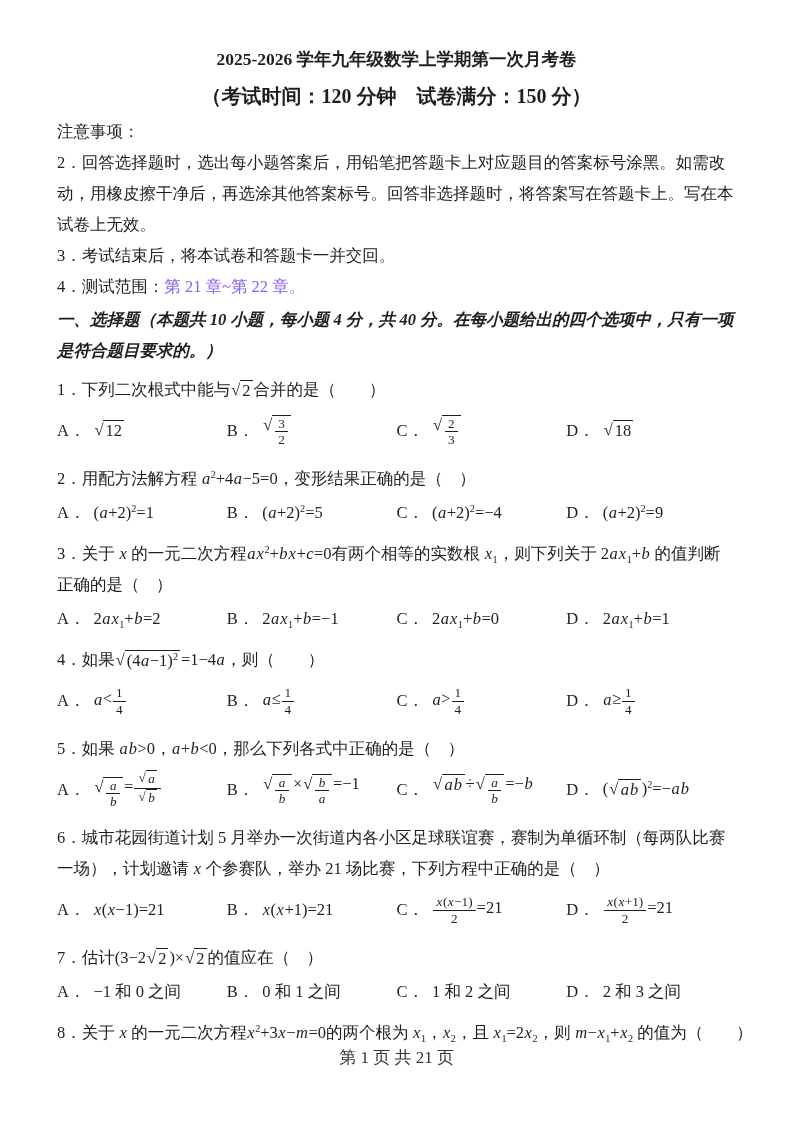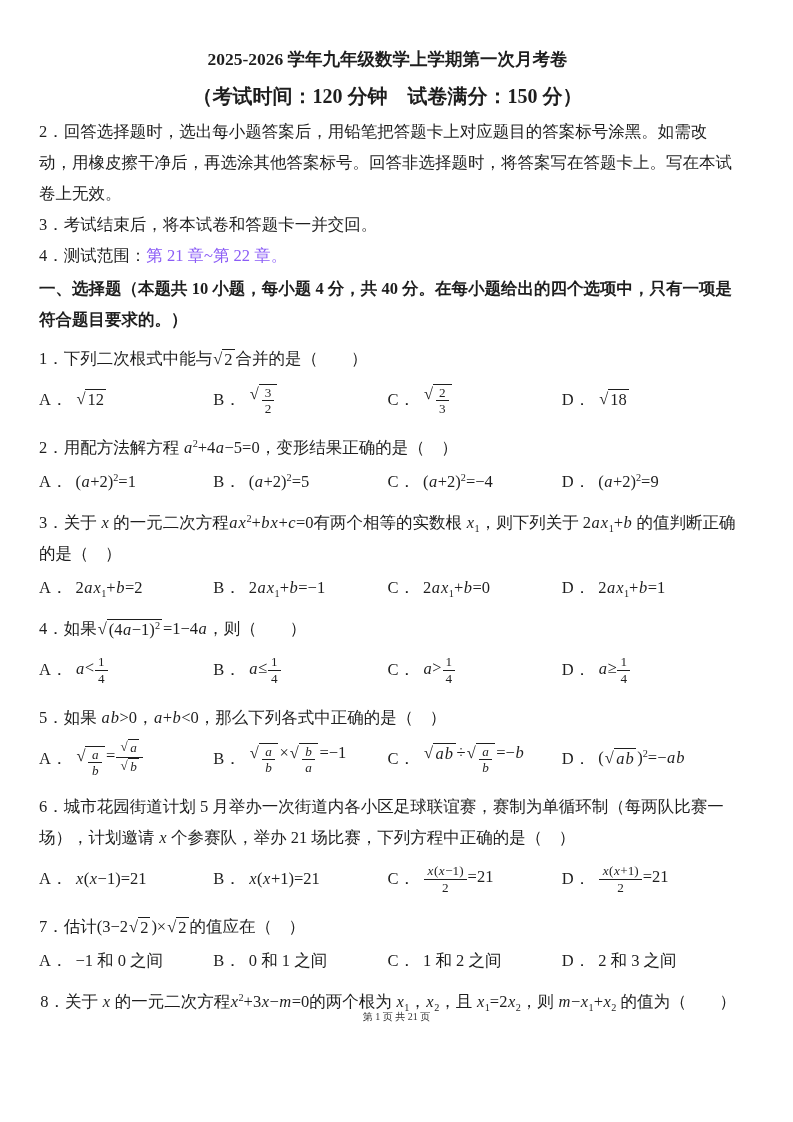--- a/index.html
+++ b/index.html
@@ -2,52 +2,53 @@
 <html><head>
 <meta charset="utf-8">
 <style>
   *{margin:0;padding:0;box-sizing:border-box;}
   html,body{width:793px;height:1122px;}
   body{
     position:relative;background:#ffffff;color:#1e1e1e;
     font-family:"Liberation Serif","DejaVu Serif",serif;
     font-size:16.5px;overflow:hidden;
   }
-  .page{padding:46px 57px 0 39px;}
+  .page{padding:46px 57px 0 57px;}
   .title{text-align:center;font-weight:bold;font-size:17.5px;line-height:26px;margin-bottom:12px;}
   .subtitle{text-align:center;font-weight:bold;font-size:20px;line-height:24px;margin-bottom:8px;}
   .notice-heading,.notice{line-height:31px;}
-  .section-heading{font-weight:bold;line-height:31px;margin-top:2px;}
+  .section-heading{font-weight:bold;line-height:31px;margin-top:2px;font-style:italic;}
   .question{margin-top:2px;}
   .stem{line-height:31px;margin-top:8px;}
   .question:last-child .stem{white-space:nowrap;text-align:right;}
   .options{display:flex;align-items:center;margin:2px 0;}
   .options.tall{min-height:48px;}
   .options:not(.tall){min-height:34px;}
   .option{flex:1 1 0;display:flex;align-items:center;}
   .opt-label{margin-right:8px;}
   i{font-style:italic;padding:0 .5px;}
   sup{font-size:.62em;line-height:0;vertical-align:super;}
   sub{font-size:.62em;line-height:0;vertical-align:sub;}
   .fr{display:inline-flex;flex-direction:column;align-items:center;vertical-align:middle;font-size:.8em;margin:0 1px;}
   .nu{display:block;border-bottom:1px solid currentColor;padding:0 3px;line-height:1.15;}
   .de{display:block;padding:0 3px;line-height:1.15;}
   .sq{display:inline-flex;align-items:flex-start;white-space:nowrap;margin:0 1px;line-height:1.25;}
   .sg{line-height:1.25;}
   .vi{border-top:1px solid currentColor;padding:0 2px;line-height:1.25;}
-  .footer{position:absolute;left:0;right:0;top:1010px;text-align:center;font-size:10px;color:#333;}
+  .footer{position:absolute;left:0;right:0;top:1046px;text-align:center;font-size:17px;color:#333;}
 </style>
 </head>
 <body>
 
 <div class="page">
   <div class="title">2025-2026 学年九年级数学上学期第一次月考卷</div>
   <div class="subtitle">（考试时间：120 分钟　试卷满分：150 分）</div>
 
   <div>
+    <div class="notice-heading">注意事项：</div>
     <p class="notice">2．回答选择题时，选出每小题答案后，用铅笔把答题卡上对应题目的答案标号涂黑。如需改动，用橡皮擦干净后，再选涂其他答案标号。回答非选择题时，将答案写在答题卡上。写在本试卷上无效。</p>
     <p class="notice">3．考试结束后，将本试卷和答题卡一并交回。</p>
     <p class="notice"><span>4．测试范围：</span><span class="red" style="color: #8b5cf6;">第 21 章~第 22 章。</span></p>
   </div>
 
   <div class="section-heading">一、选择题（本题共 10 小题，每小题 4 分，共 40 分。在每小题给出的四个选项中，只有一项是符合题目要求的。）</div>
 
   <div>
       <div class="question">
         <div class="stem">1．下列二次根式中能与<span class="sq">

